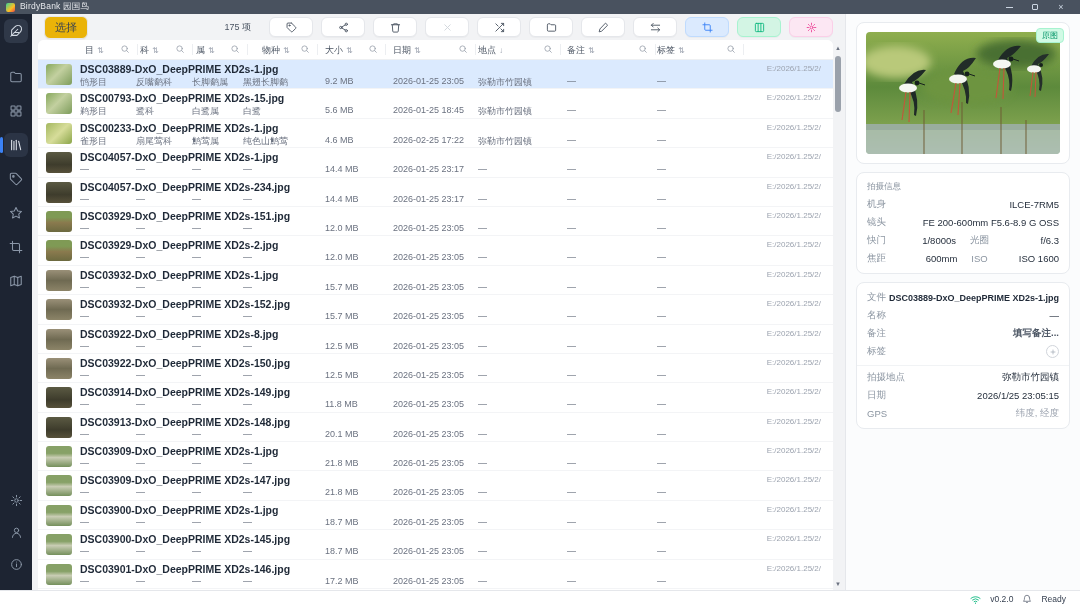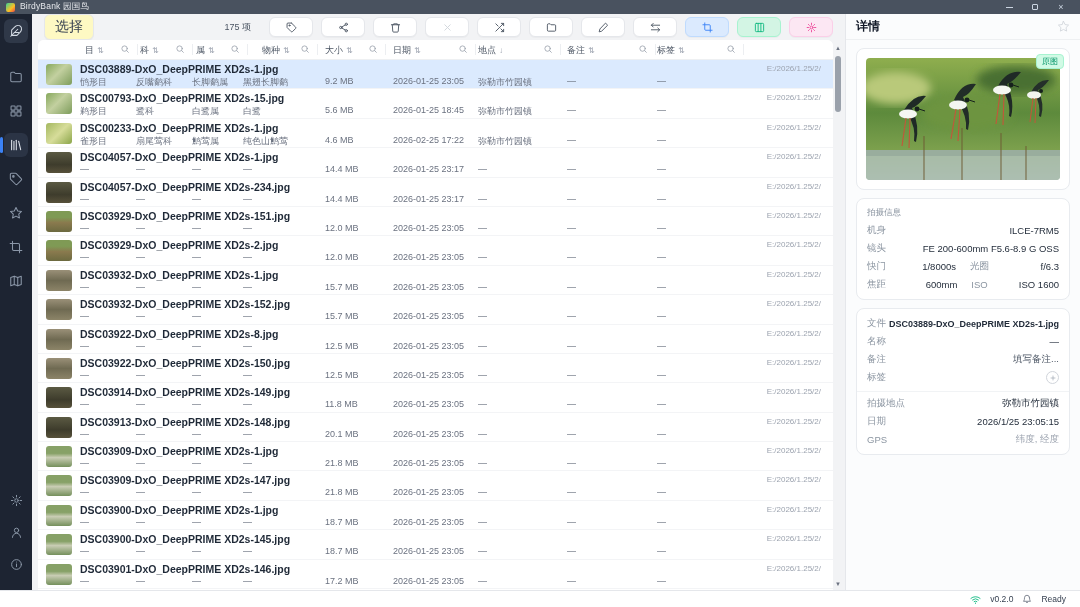--- a/index.html
+++ b/index.html
@@ -20,21 +20,21 @@
   .side-icon { width:24px; height:24px; margin-bottom:10px; border-radius:6px; display:flex; align-items:center; justify-content:center; color:#8b97a8; position:relative; }
   .side-icon.logo { background:#2f3848; color:#d3dae3; margin-bottom:22px; }
   .side-icon.active { background:#2b3445; color:#dfe5ec; }
   .side-icon.active::before { content:''; position:absolute; left:-4px; top:4px; bottom:4px; width:3px; border-radius:2px; background:#3b82f6; }
   .side-spacer { flex:1; }
   .side-icon.bottom { margin-bottom:8px; }
 
   
   .main { position:absolute; left:32px; top:14px; width:813px; bottom:17px; background:#f2f3f5; }
   .toolbar { position:absolute; top:0; left:0; right:0; height:26px; display:flex; align-items:center; padding:0 12px; }
-  .select-btn { background:#fef9c3; border:1px solid #e5e7eb; border-radius:6px; font-size:14px; color:#374151; padding:3px 10px; box-shadow:0 1px 1px rgba(0,0,0,.03); }
+  .select-btn { background:#eab308; border:1px solid #e5e7eb; border-radius:6px; font-size:11px; color:#374151; padding:3px 10px; box-shadow:0 1px 1px rgba(0,0,0,.03); }
   .item-count { margin-left:auto; font-size:9px; color:#4b5563; margin-right:10px; }
   .tb-btn { width:44px; height:20px; margin-left:8px; background:#fff; border:1px solid #e5e7eb; border-radius:6px; display:flex; align-items:center; justify-content:center; color:#4b5563; box-shadow:0 1px 1px rgba(0,0,0,.03); }
   .tb-btn.disabled { color:#d1d5db; }
   .tb-btn.blue  { background:#dbeafe; border-color:#bfdbfe; color:#3b82f6; }
   .tb-btn.green { background:#d3f5e4; border-color:#a7f3d0; color:#10b981; }
   .tb-btn.pink  { background:#fce7f3; border-color:#fbcfe8; color:#ec4899; }
 
   
   .table-wrap { position:absolute; left:6px; top:26px; width:795px; bottom:0; background:#fff; border-radius:6px 6px 0 0; overflow:hidden; }
   .thead { position:relative; height:20px; border-bottom:1px solid #eef0f2; background:#fff; }
@@ -74,21 +74,21 @@
   .orig-badge { position:absolute; top:5px; right:5px; background:#d1fae5; border:1px solid #a7f3d0; color:#059669; font-size:8px; padding:1px 5px; border-radius:4px; }
   .card-label { font-size:8.5px; color:#8b95a1; margin-bottom:5px; }
   .cat-path { font-size:10px; color:#374151; line-height:1.5; }
   .cat-path .sep { color:#9ca3af; margin:0 3px; }
   .cat-path .last { font-weight:bold; color:#111827; }
   .kv { display:flex; align-items:center; margin-top:5px; font-size:9.5px; }
   .kv .k { color:#8b95a1; flex:none; }
   .kv .v { flex:1; text-align:right; color:#1f2937; white-space:nowrap; overflow:hidden; }
   .kv .k2 { color:#8b95a1; flex:none; margin-left:14px; }
   .kv .v.muted { color:#9ca3af; }
-  .kv .v.note-ph { color:#4b5563; font-weight:normal; }
+  .kv .v.note-ph { color:#4b5563; font-weight:bold; }
   .kv .v.strong { font-weight:bold; }
   .plus-btn { margin-left:auto; width:13px; height:13px; border-radius:50%; border:1px solid #d1d5db; color:#9ca3af; display:flex; align-items:center; justify-content:center; background:#fff; }
   .card .divider { height:1px; background:#f1f3f5; margin:7px -10px 2px; }
 
   
   .statusbar { position:absolute; left:0; right:0; bottom:0; height:17px; background:#ffffff; border-top:1px solid #e5e7eb; display:flex; align-items:center; justify-content:flex-end; padding:0 14px; gap:9px; z-index:60; }
   .statusbar .wifi { color:#10b981; display:flex; }
   .statusbar .bell { color:#6b7280; display:flex; }
   .statusbar .txt { font-size:8.5px; color:#374151; }
 </style>
@@ -605,28 +605,20 @@
   </div>
 
   <div class="vscroll">
     <span class="arr up">▲</span>
     <span class="vthumb"></span>
     <span class="arr down">▼</span>
   </div>
 </div>
 
 <div class="details">
-  <div class="d-head">
-    <span class="d-title">详情</span>
-    <span class="d-star" id="d-star">
-        <svg width="13" height="13" viewBox="0 0 24 24" fill="none" stroke="currentColor" stroke-width="1.6" stroke-linecap="round" stroke-linejoin="round">
-          <path d="M12 2.5l2.9 5.9 6.5 1-4.7 4.6 1.1 6.5L12 17.4l-5.8 3.1 1.1-6.5L2.6 9.4l6.5-1z"></path>
-        </svg>
-      </span>
-  </div>
 
   <div class="card img-card">
     <div class="preview" id="preview">
         <svg width="195" height="122" viewBox="0 0 195 122">
           <defs>
             <linearGradient id="bgG" x1="0" y1="0" x2="0" y2="1">
               <stop offset="0" stop-color="#8fae4e"></stop>
               <stop offset="0.45" stop-color="#5d8a3c"></stop>
               <stop offset="0.75" stop-color="#7ca04d"></stop>
               <stop offset="1" stop-color="#9fb6a0"></stop>

